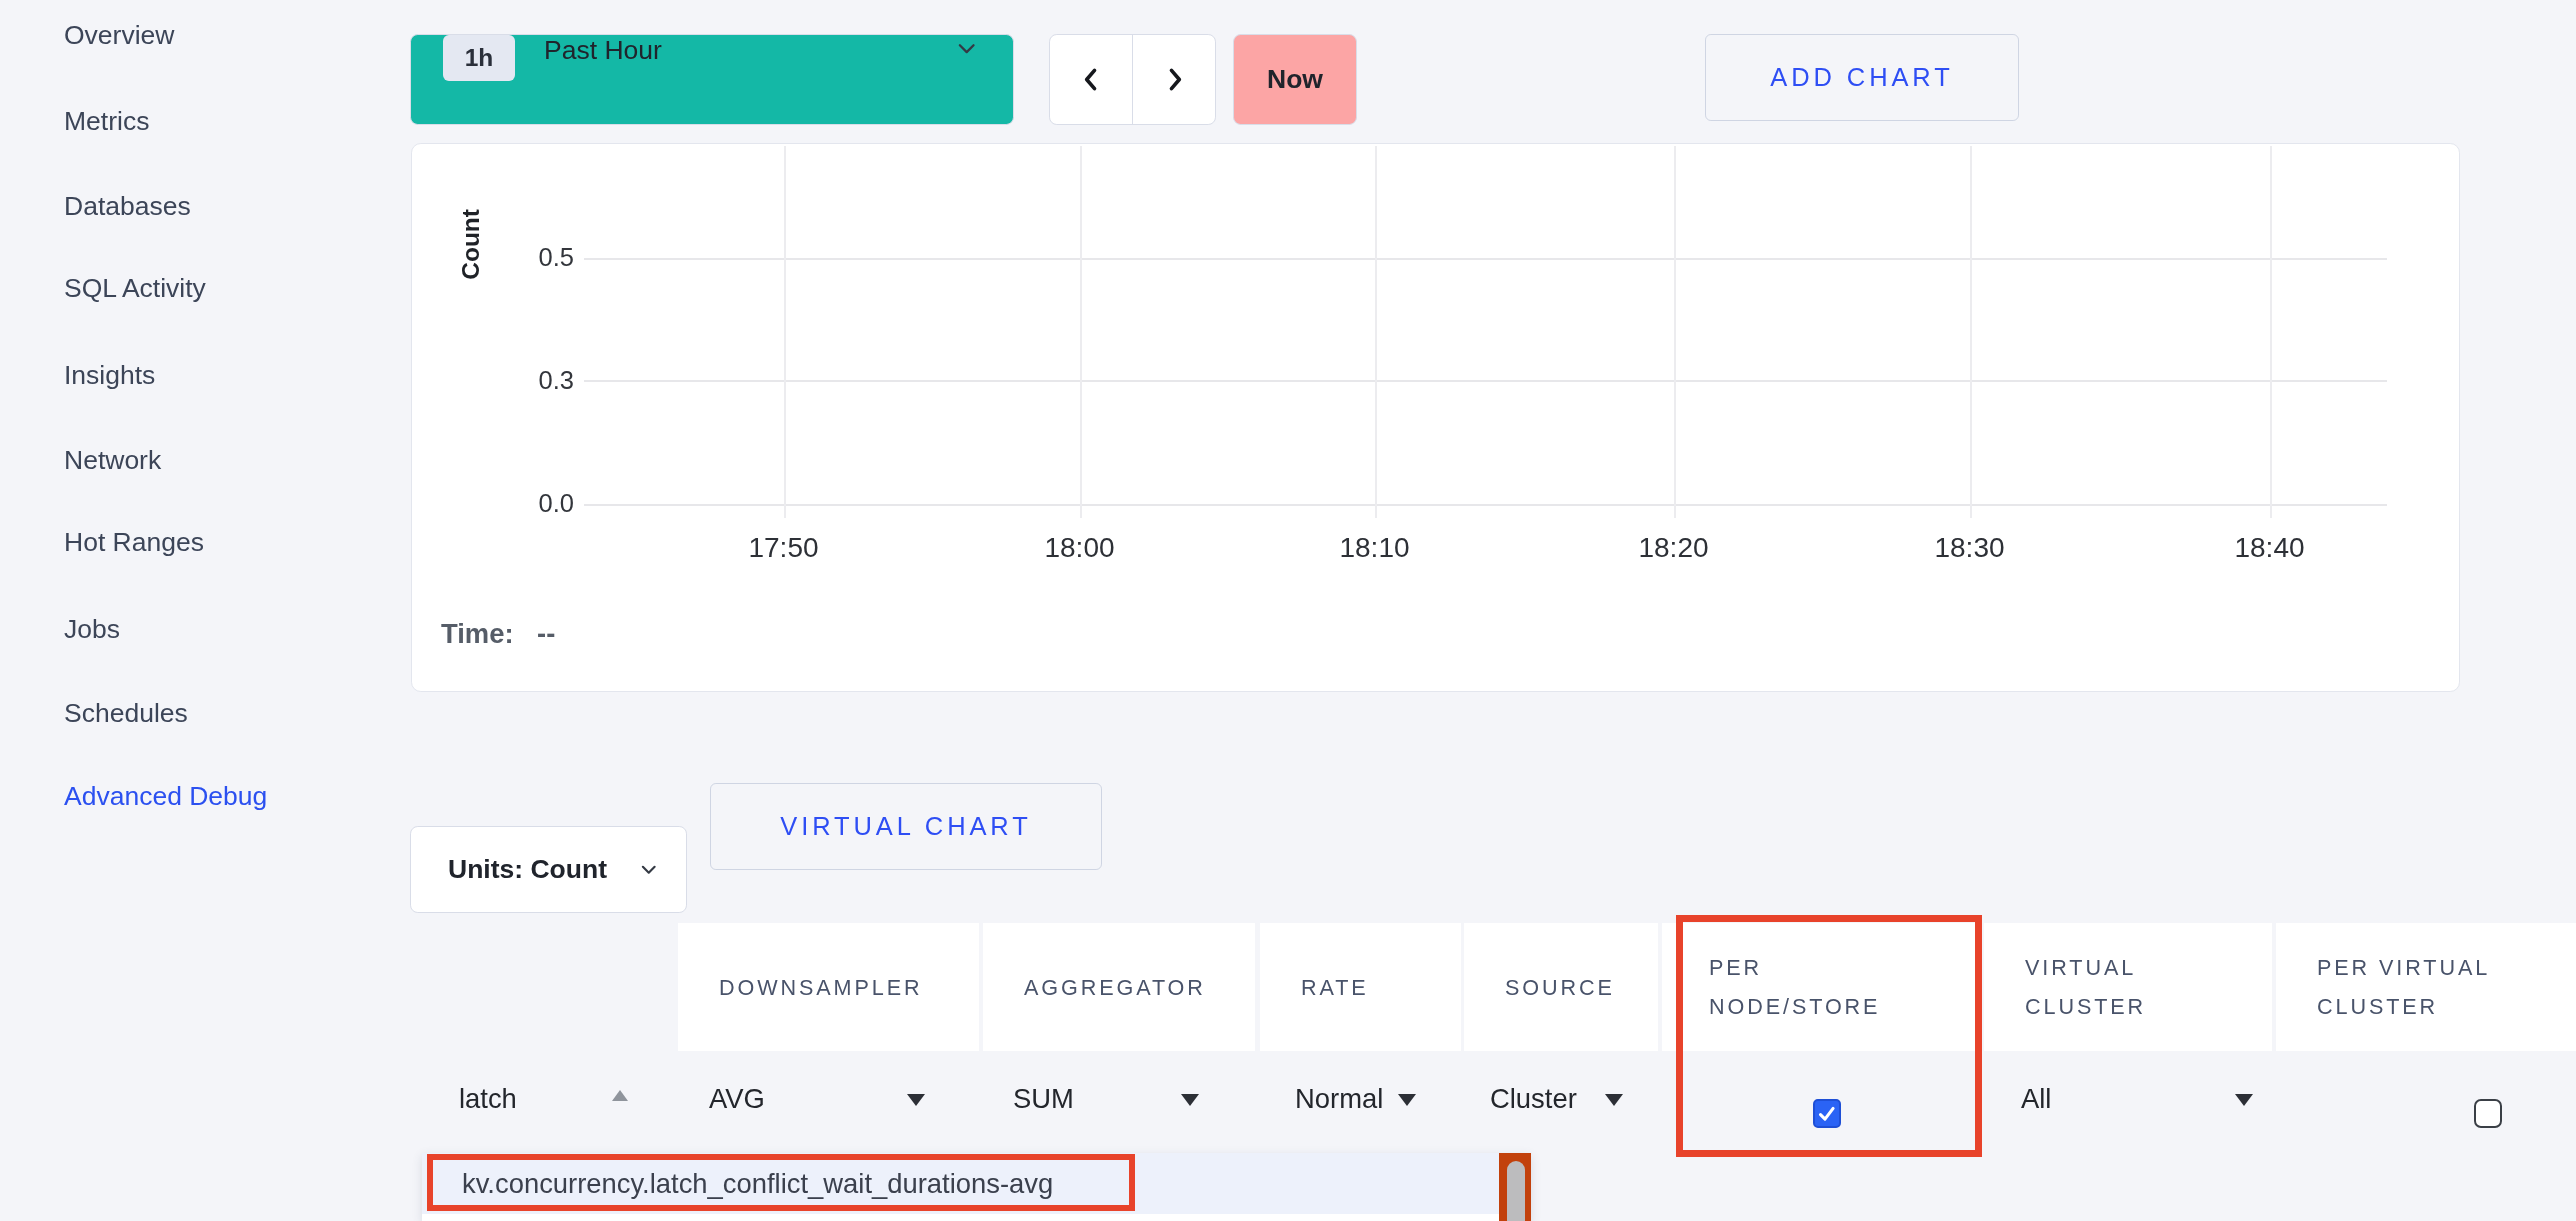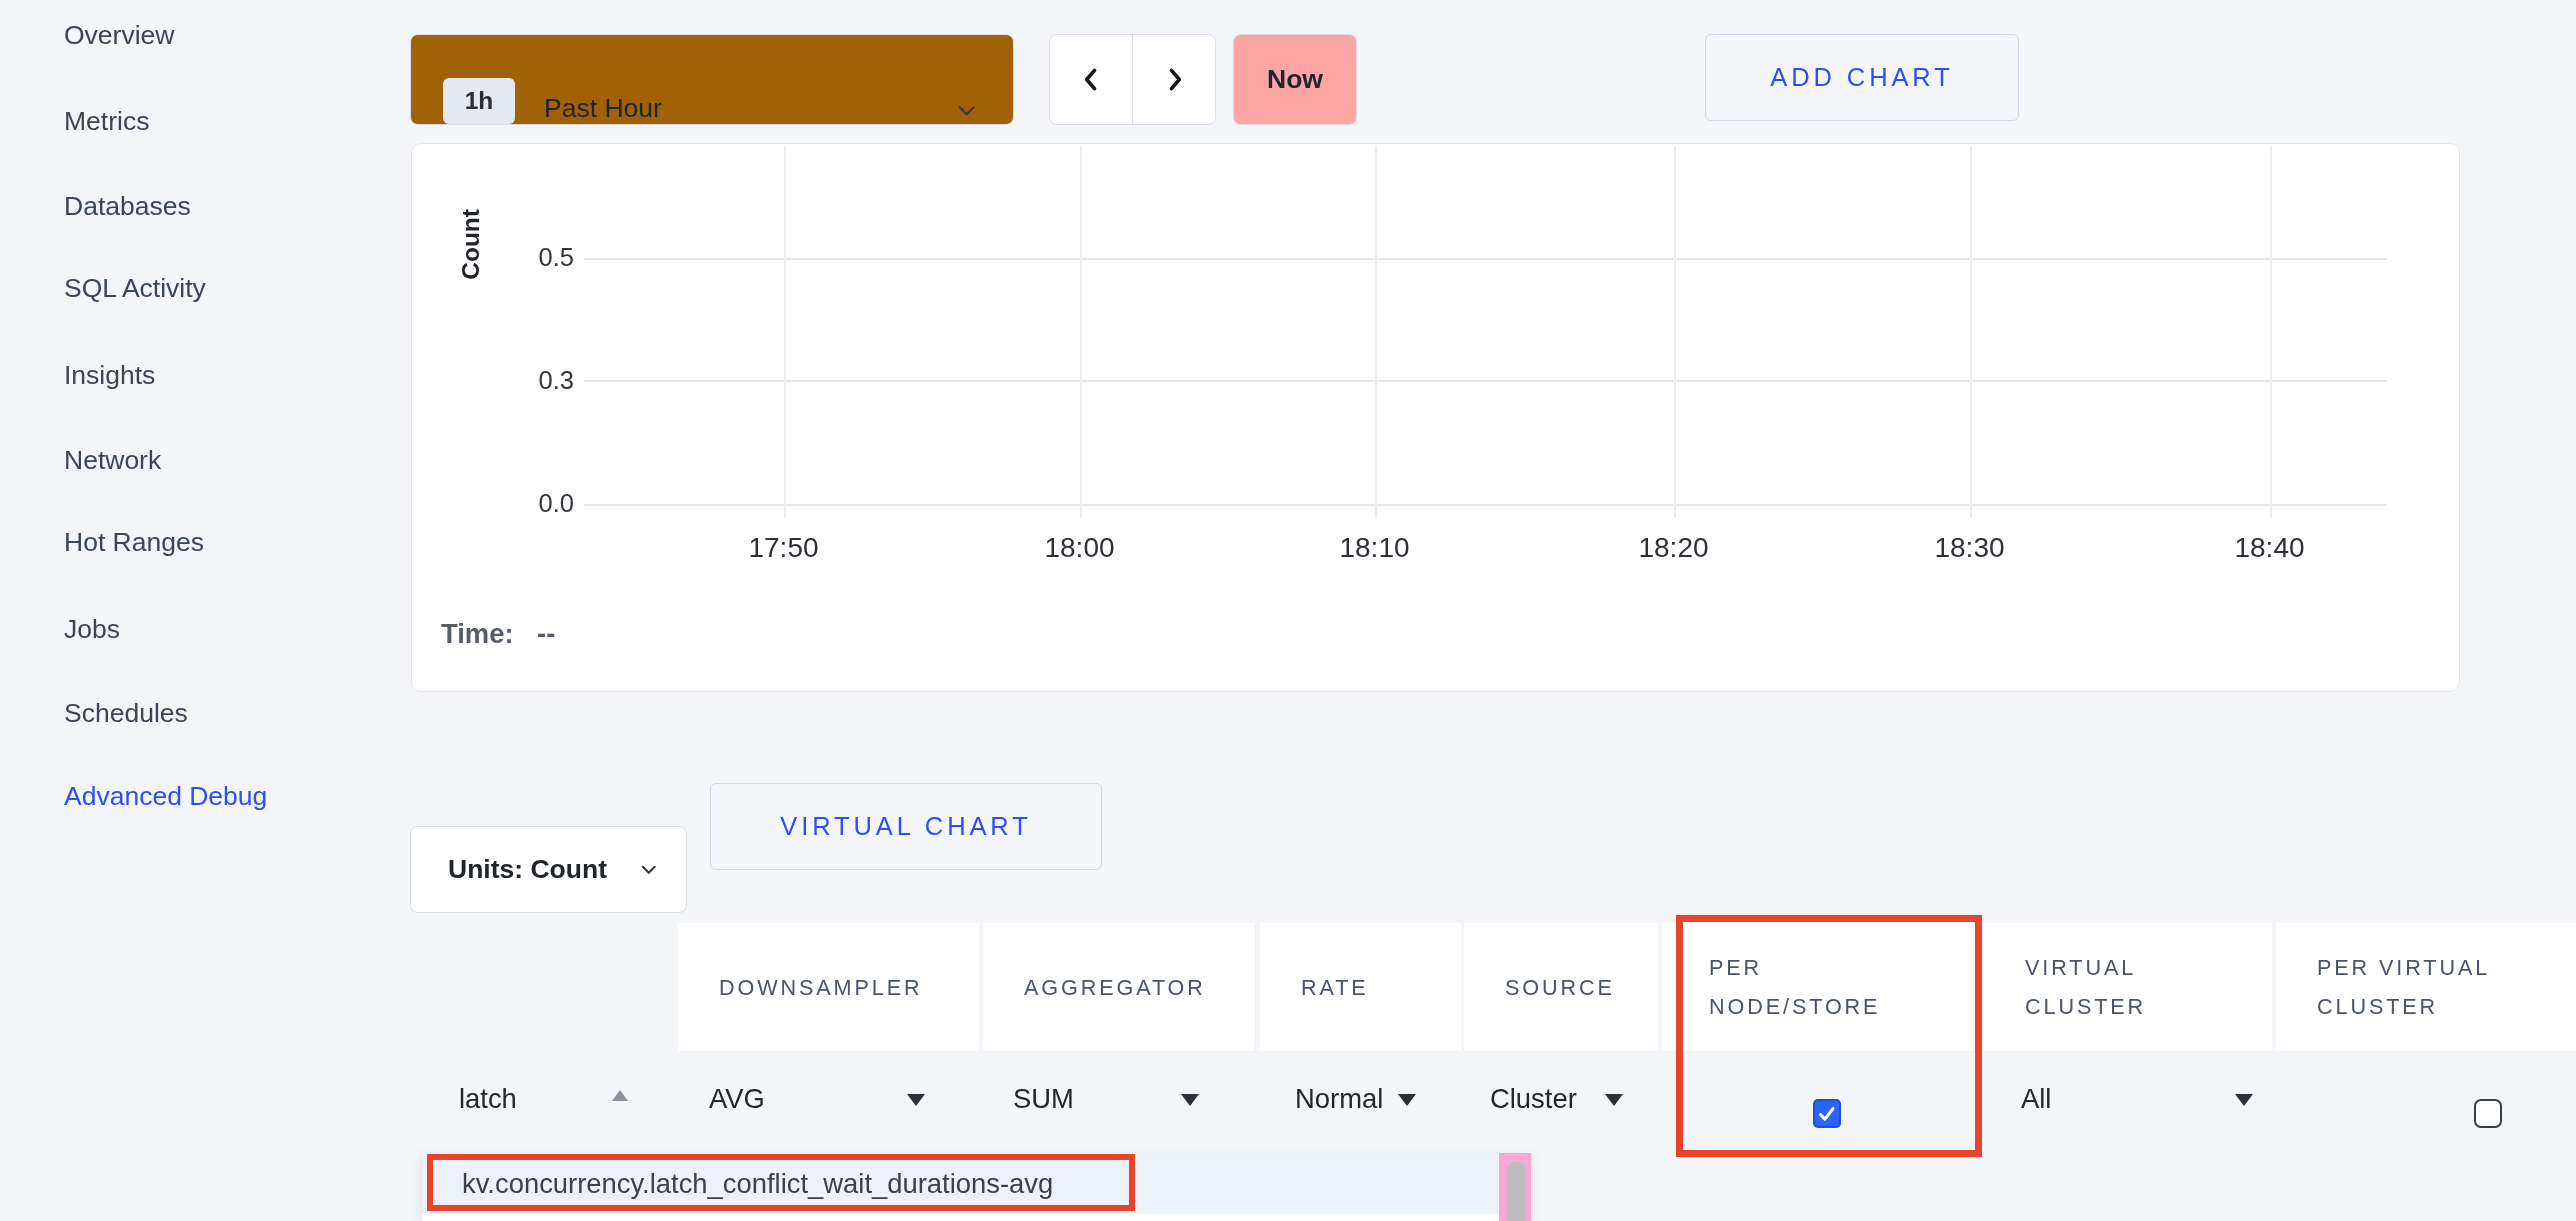--- a/index.html
+++ b/index.html
@@ -5,22 +5,22 @@
   * { margin:0; padding:0; box-sizing:border-box; }
   html,body { width:2576px; height:1221px; overflow:hidden; }
   body { font-family:"Liberation Sans", sans-serif; background:#f4f5f9; color:#23262c; }
   #canvas { position:relative; width:2576px; height:1221px; }
 
   
   .nav-item { position:absolute; left:64px; font-size:26.5px; font-weight:500; color:#3c4558; cursor:pointer; white-space:nowrap; }
   .nav-item.active { color:#2b50f0; }
 
   
-  .timebox { position:absolute; left:410px; top:34px; width:604px; height:91px; background:#a16207;
-             border:1.5px solid #d9dde8; border-radius:7.8px; display:flex; align-items:flex-end; cursor:pointer; }
+  .timebox { position:absolute; left:410px; top:34px; width:604px; height:91px; background:#14b8a6;
+             border:1.5px solid #d9dde8; border-radius:7.8px; display:flex; align-items:flex-start; cursor:pointer; }
   .range-badge { margin-left:32px; width:72px; height:46px; background:#e4e8f2; border-radius:5.9px;
                  display:flex; align-items:center; justify-content:center; font-size:24.5px; font-weight:700; color:#2a2f3a; }
   .range-label { margin-left:29px; font-size:26.5px; font-weight:500; color:#20242c; }
   .timebox svg.chev { position:absolute; right:33px; }
 
   .prevnext { position:absolute; left:1049px; top:34px; width:167px; height:91px; background:#fff;
               border:1.5px solid #d9dde8; border-radius:7.8px; display:flex; }
   .pn-btn { flex:1; display:flex; align-items:center; justify-content:center; cursor:pointer; }
   .pn-btn.prev { border-right:1.5px solid #d9dde8; }
 
@@ -60,21 +60,21 @@
   .rowtxt { position:absolute; top:1079px; font-size:27.4px; color:#23262c; line-height:39px; white-space:nowrap; }
   .tri-down { position:absolute; top:1094px; width:0; height:0; border-left:9.8px solid transparent;
               border-right:9.8px solid transparent; border-top:12.7px solid #2c2f36; cursor:pointer; }
   .tri-up { position:absolute; left:612px; top:1090px; width:0; height:0; border-left:8.8px solid transparent;
             border-right:8.8px solid transparent; border-bottom:11.8px solid #8f949c; cursor:pointer; }
   .cb { position:absolute; top:1099px; width:28px; height:29px; border-radius:4.9px; cursor:pointer; }
   .cb.checked { left:1813px; background:#2a63f5; border:2px solid #1e4fd6; display:flex; align-items:center; justify-content:center; }
   .cb.unchecked { left:2474px; background:#fff; border:2.9px solid #3a3f46; border-radius:6.9px; }
 
   
-  .menu { position:absolute; left:422px; top:1153px; width:1109px; height:69px; background:#f9a8d4;
+  .menu { position:absolute; left:422px; top:1153px; width:1109px; height:69px; background:#c2410c;
           box-shadow:0 2.9px 9.8px rgba(60,70,100,.14); }
   .menu-opt { position:absolute; left:0; top:0; width:1077px; height:61px; background:#edf1fb;
               font-size:27.4px; color:#3b404d; line-height:61px; padding-left:40px; cursor:pointer; white-space:nowrap; }
   .menu-next { position:absolute; left:0; top:61px; width:1077px; height:7.8px; background:#fff; }
   .scroll-thumb { position:absolute; left:1085px; top:7.8px; width:17.6px; height:69px; border-radius:9.8px; background:#bcbcbe; cursor:pointer; }
 
   
   .red-box { position:absolute; border:7.8px solid #e8432b; z-index:50; pointer-events:none; }
   .red-box.b1 { left:1676px; top:915px; width:306px; height:242px; }
   .red-box.b2 { left:427px; top:1154px; width:708px; height:57px; border-width:6.9px; }

